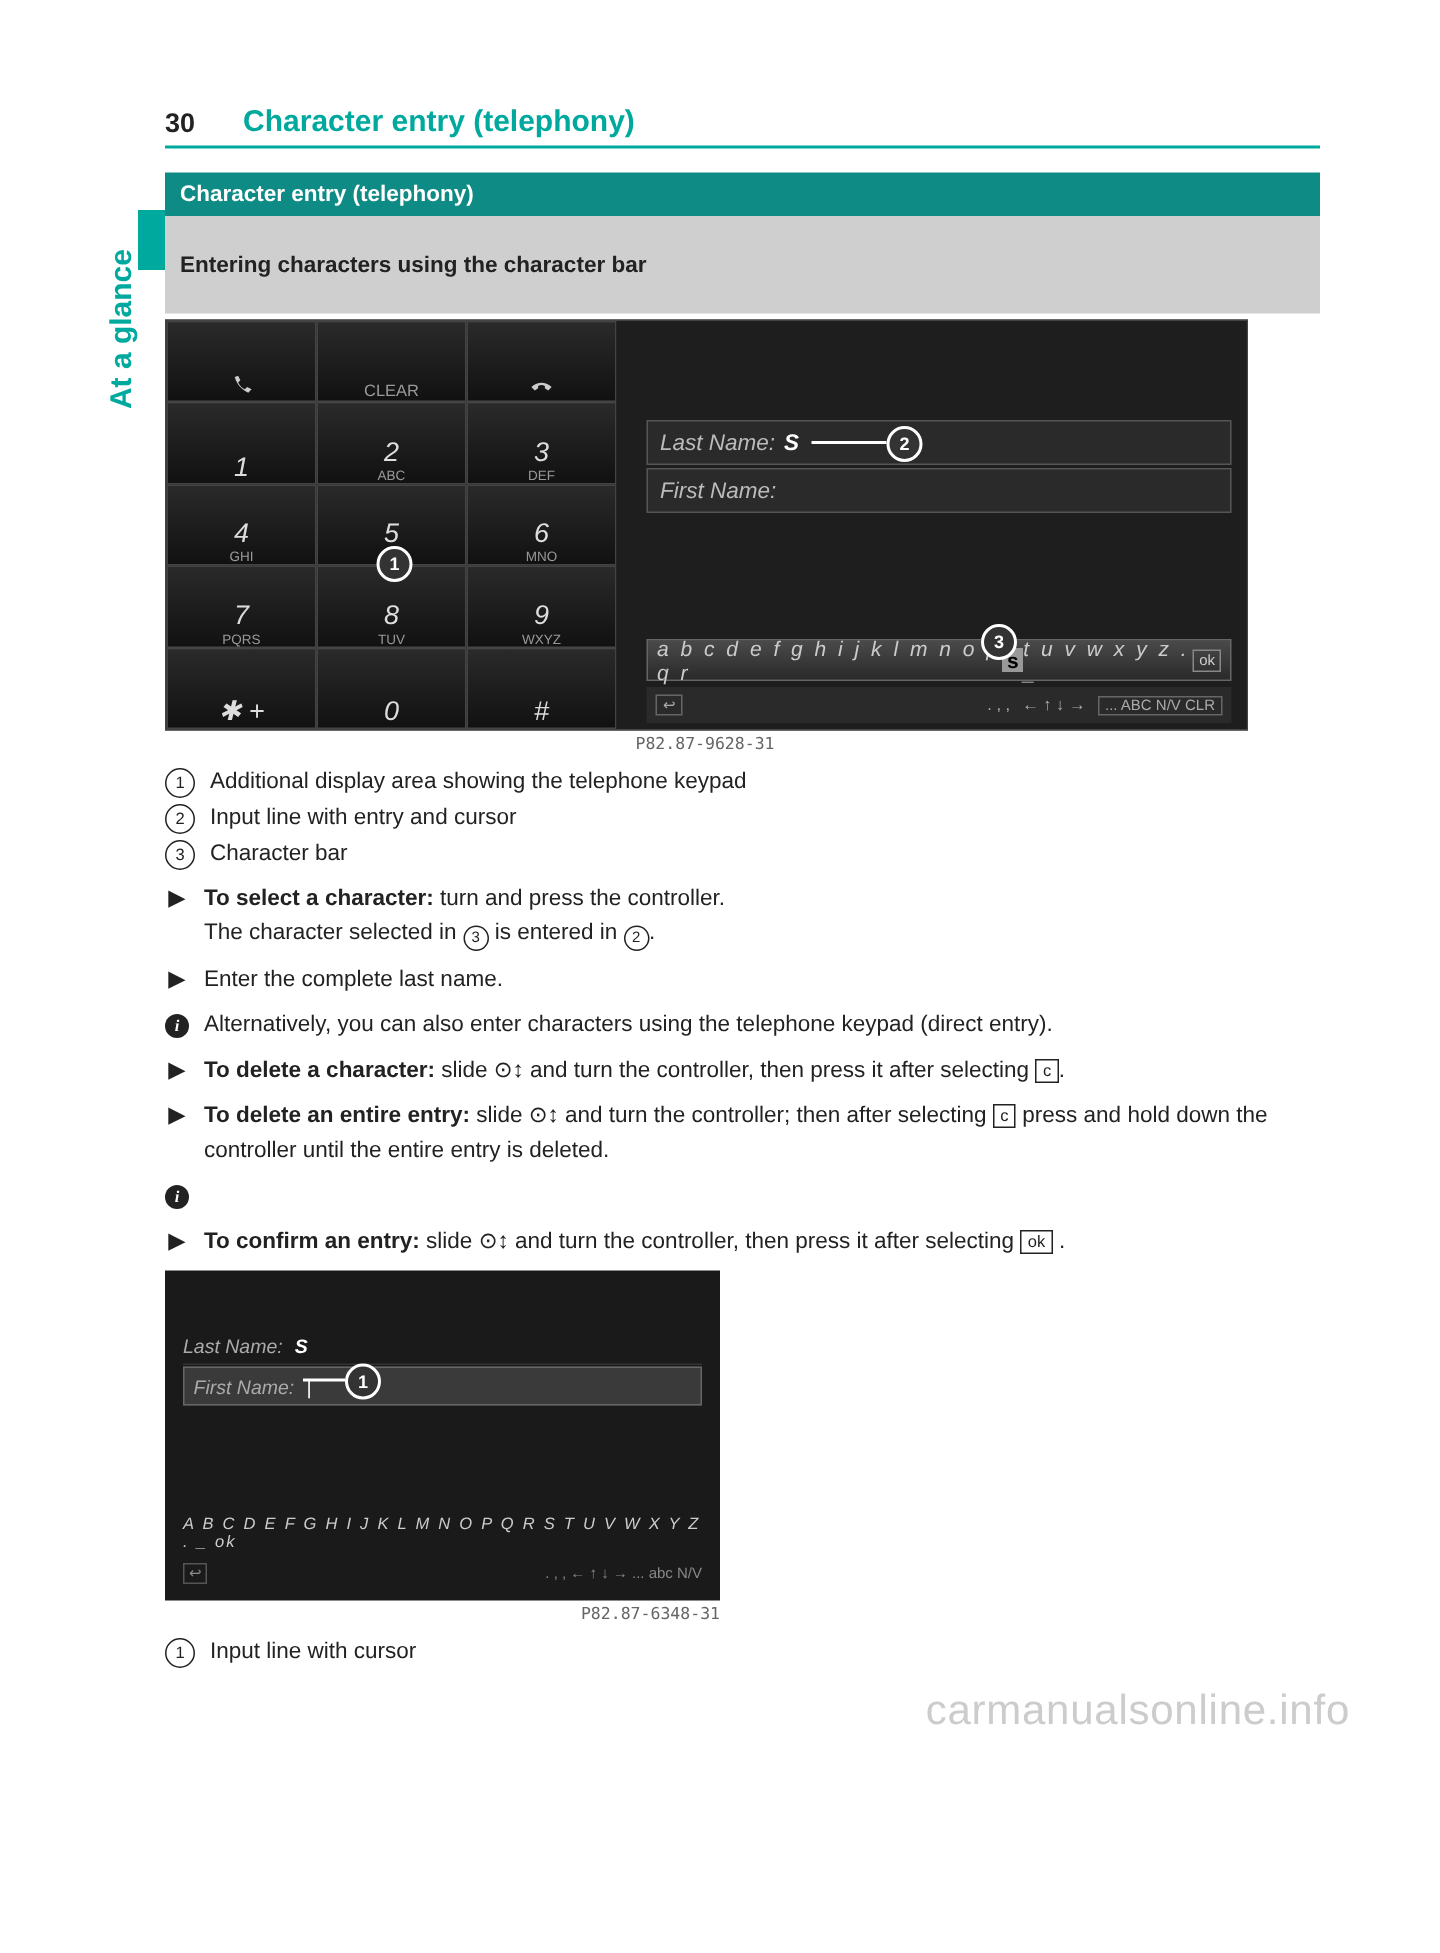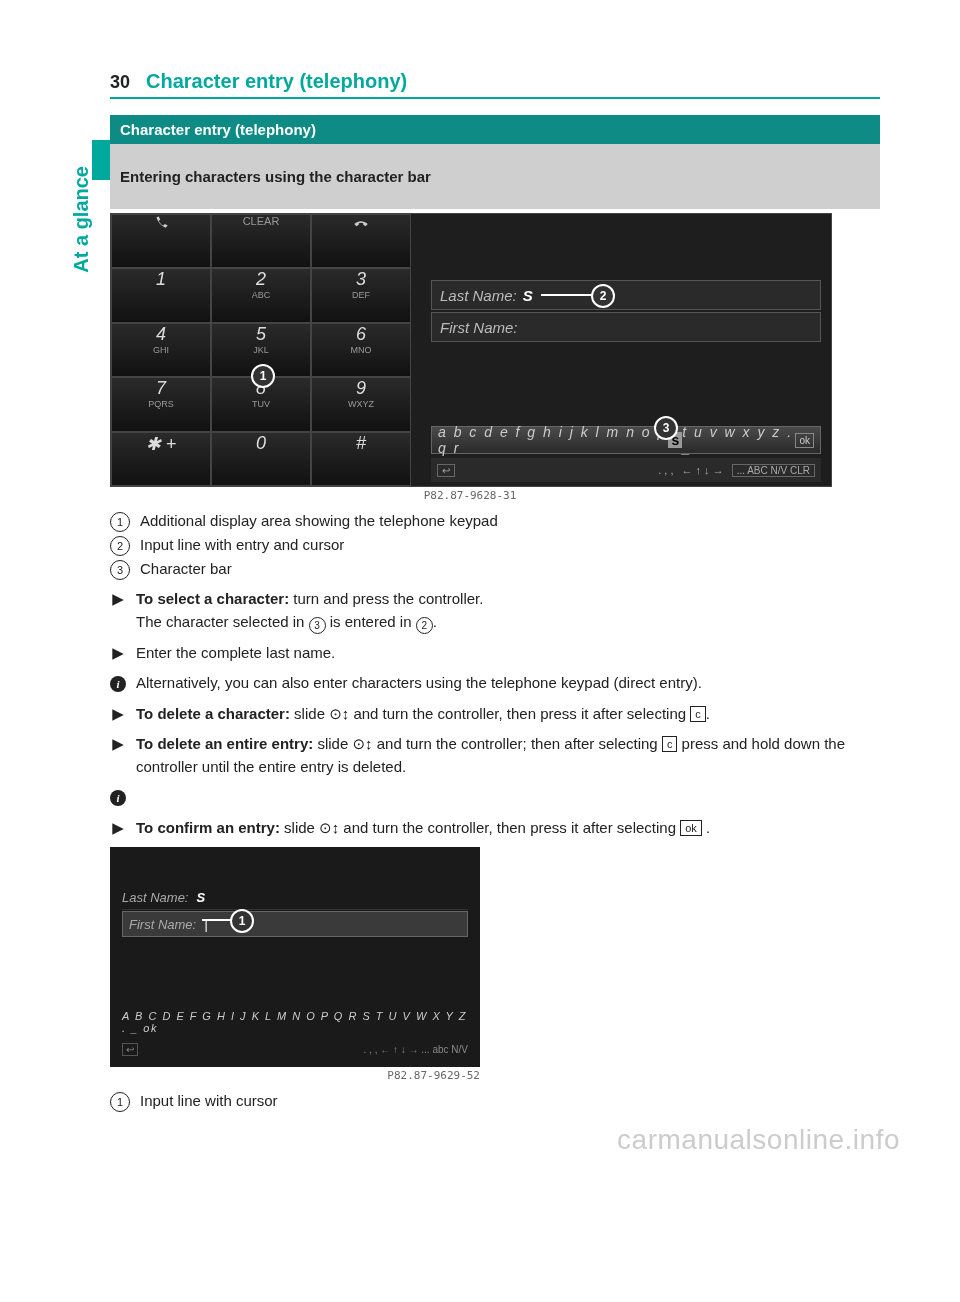--- a/index.html
+++ b/index.html
@@ -10,21 +10,21 @@
     color: #222;
     position: relative;
   }
   .page {
     padding: 70px 80px 60px 110px;
     position: relative;
   }
   .page-top {
     display: flex;
     align-items: flex-end;
-    gap: 16px;
+    gap: 32px;
     border-bottom: 2px solid #00A99D;
     padding-bottom: 4px;
     margin-bottom: 16px;
   }
   .page-num {
     font-size: 18px;
     font-weight: bold;
     color: #222;
   }
   .page-title {
@@ -84,21 +84,21 @@
     grid-template-columns: repeat(3, 1fr);
     grid-template-rows: repeat(5, 1fr);
   }
   .key {
     border: 1px solid #444;
     background: linear-gradient(#2a2a2a, #111);
     color: #ddd;
     display: flex;
     flex-direction: column;
     align-items: center;
-    justify-content: flex-start;
+    justify-content: flex-end;
     font-style: italic;
     font-size: 16px;
   }
   .key .sub {
     font-size: 9px;
     font-style: normal;
     color: #999;
   }
   .key .top {
     font-size: 18px;
@@ -532,21 +532,21 @@
     </div>
     <div class="callout" style="left:120px; top:62px">1</div>
     <div class="callout-line" style="left:92px; top:72px; width:28px;"></div>
     <div class="charbar2">A B C D E F G H I J K L M N O P Q R S T U V W X Y Z . _ ok</div>
     <div class="btm2">
       <span class="ico">↩</span>
       <span style="flex:1"></span>
       <span>. , , ← ↑ ↓ →  ...  abc  N/V</span>
     </div>
   </div>
-  <div class="fig2-id">P82.87-9629-52</div>
+  <div class="fig2-id">P82.87-6348-31</div>
 
   <div class="legend">
     <div class="legend-item">
         <span class="marker">1</span>
         <span>Input line with cursor</span>
       </div>
   </div>
 
 </div>
 

